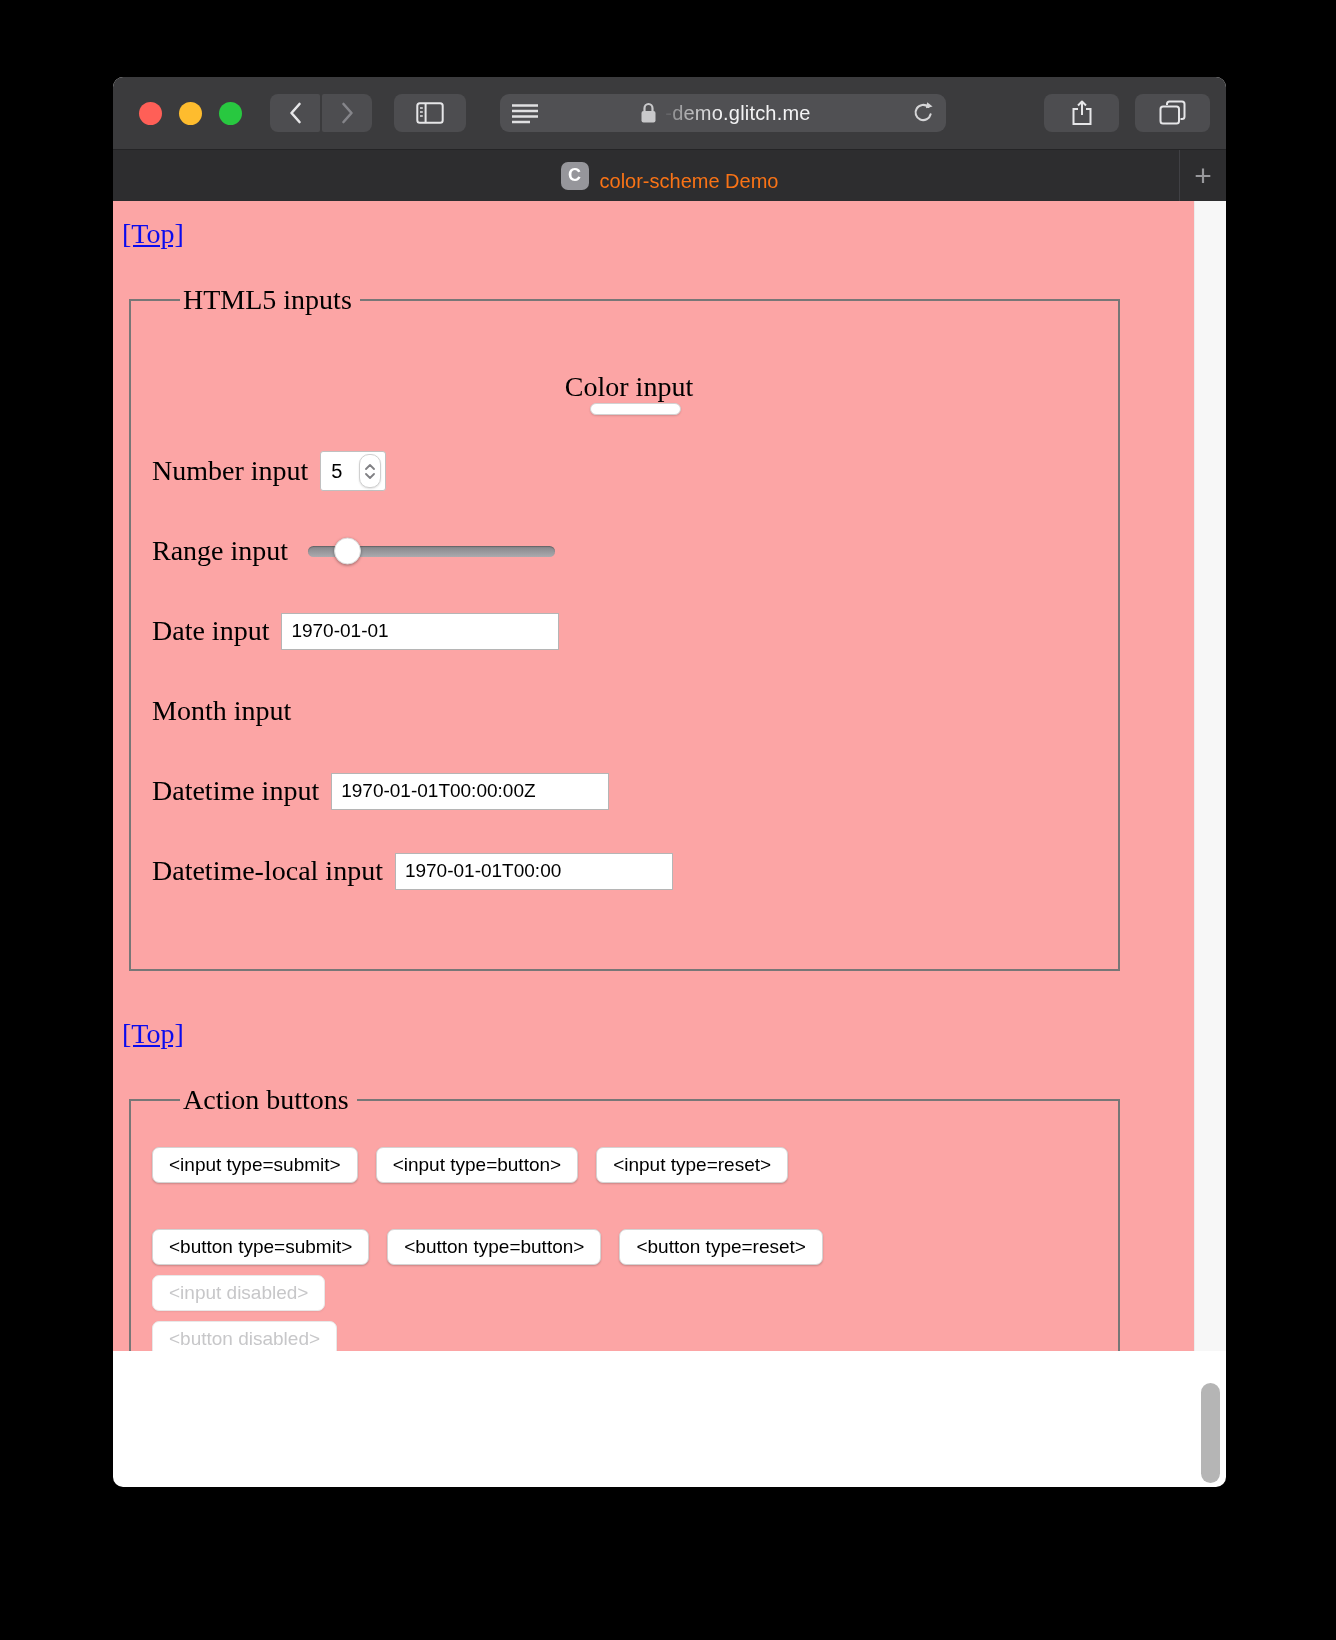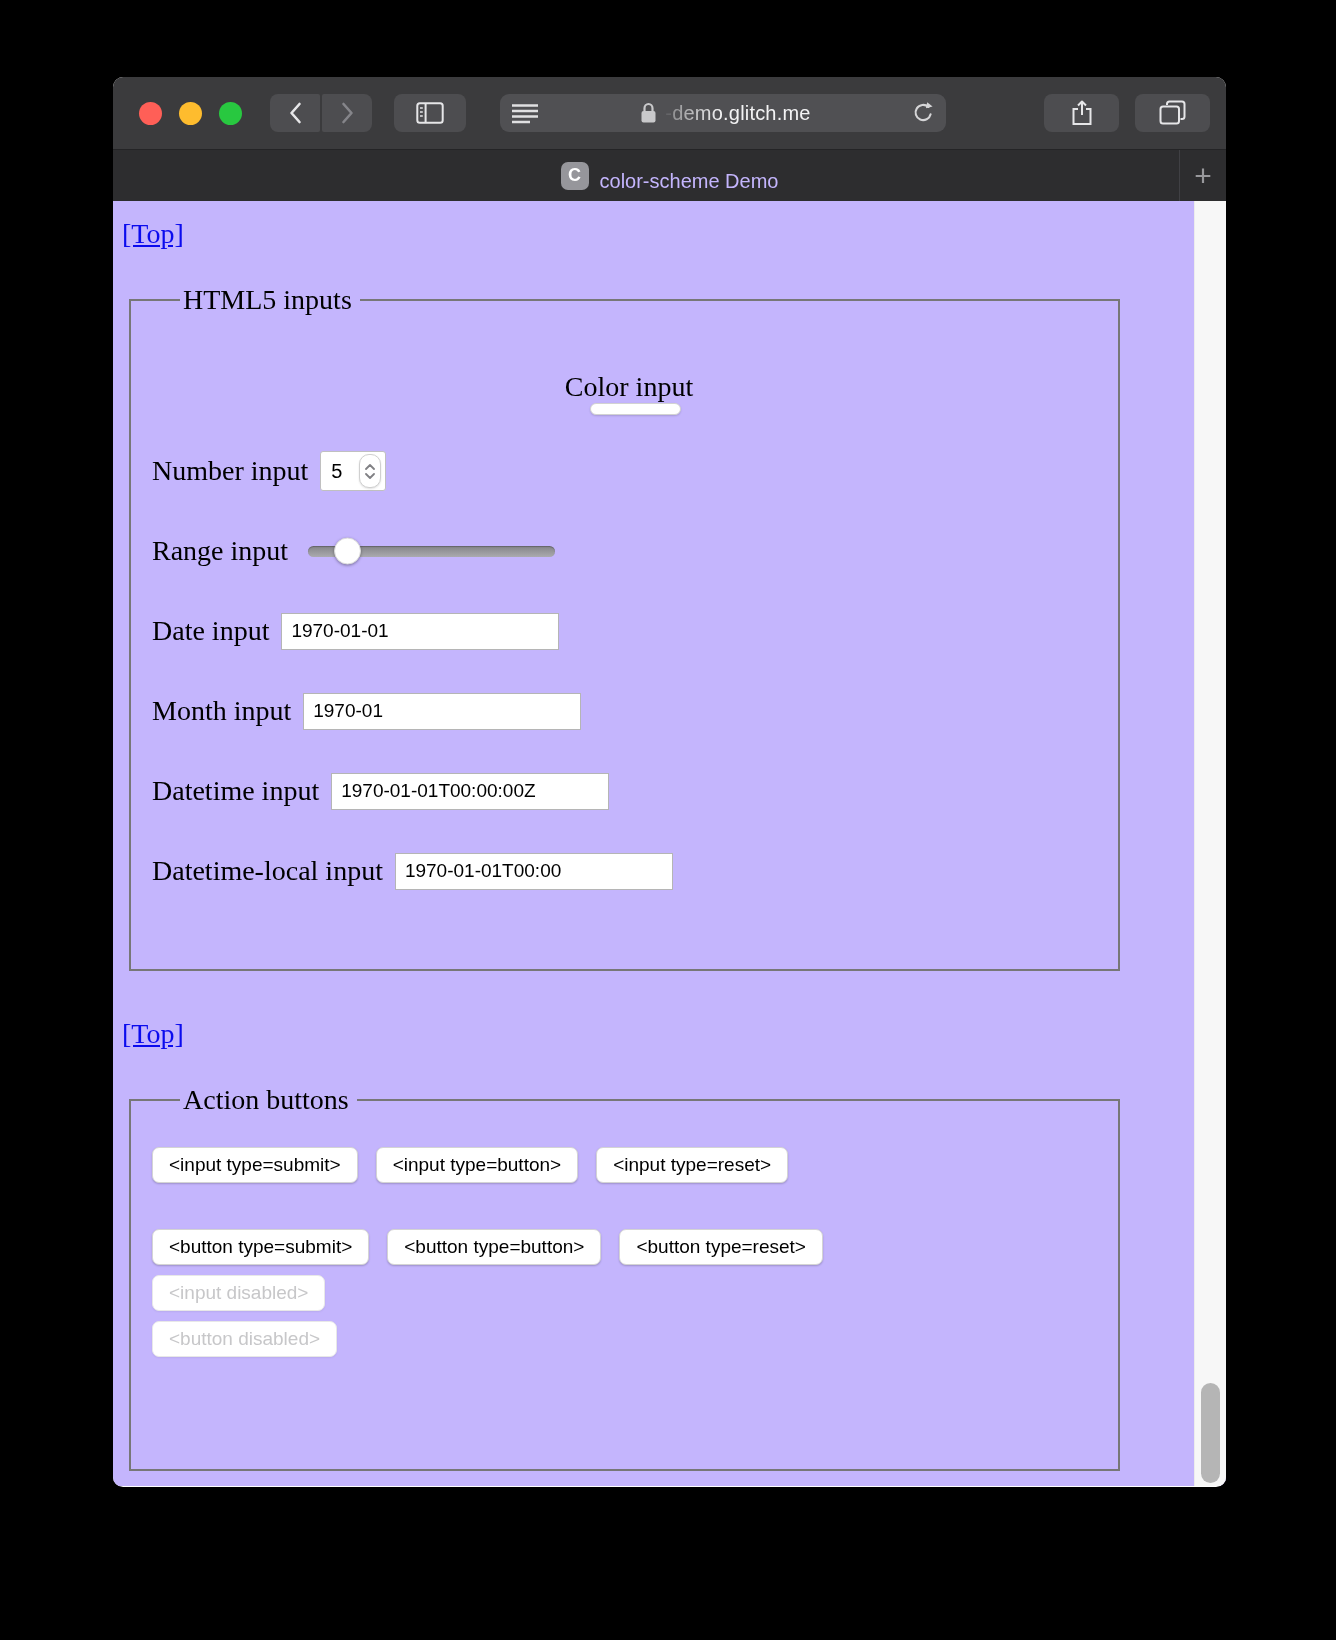--- a/index.html
+++ b/index.html
@@ -45,29 +45,29 @@
   .tabs-btn{width:75px;margin-left:16px;}
   
   .tabbar{
     height:51px;background:#2d2d2f;border-top:1px solid #242426;position:relative;
     display:flex;align-items:center;justify-content:center;gap:11px;
   }
   .favicon{
     width:28px;height:28px;border-radius:7px;background:#96969b;color:#fff;
     font-size:18px;font-weight:700;display:flex;align-items:center;justify-content:center;
   }
-  .tabtitle{color:#c4b5fd;font-size:20px;margin-top:12px;}
+  .tabtitle{color:#f97316;font-size:20px;margin-top:12px;}
   .newtab{
     position:absolute;right:0;top:0;bottom:0;width:46px;border-left:1px solid #404044;
     display:flex;align-items:center;justify-content:center;color:#98989c;font-size:30px;
     font-weight:300;cursor:default;
   }
   
   .content{
-    position:relative;height:1285px;background:#c4b5fd;color:#000;
+    position:relative;height:1150px;background:#fca5a5;color:#000;
     font-family:"Liberation Serif","DejaVu Serif",serif;
     text-decoration:underline;
   }
   .scrolltrack{
     position:absolute;top:0;right:0;bottom:0;width:31px;background:#f7f7f7;
     border-left:1px solid #ececec;
   }
   .scrollthumb{
     position:absolute;right:6px;top:1182px;width:19px;height:100px;border-radius:10px;
     background:#b5b5b5;
@@ -272,21 +272,20 @@
           </div>
         </div>
 
         <div class="row">
           <span class="lbl">Date input</span>
           <input class="text-input" readonly="" value="1970-01-01" style="">
         </div>
 
         <div class="row">
           <span class="lbl">Month input</span>
-          <input class="text-input" readonly="" value="1970-01" style="">
         </div>
 
 
         <div class="row">
           <span class="lbl">Datetime input</span>
           <input class="text-input" readonly="" value="1970-01-01T00:00:00Z" style="">
         </div>
 
         <div class="row">
           <span class="lbl">Datetime-local input</span>

